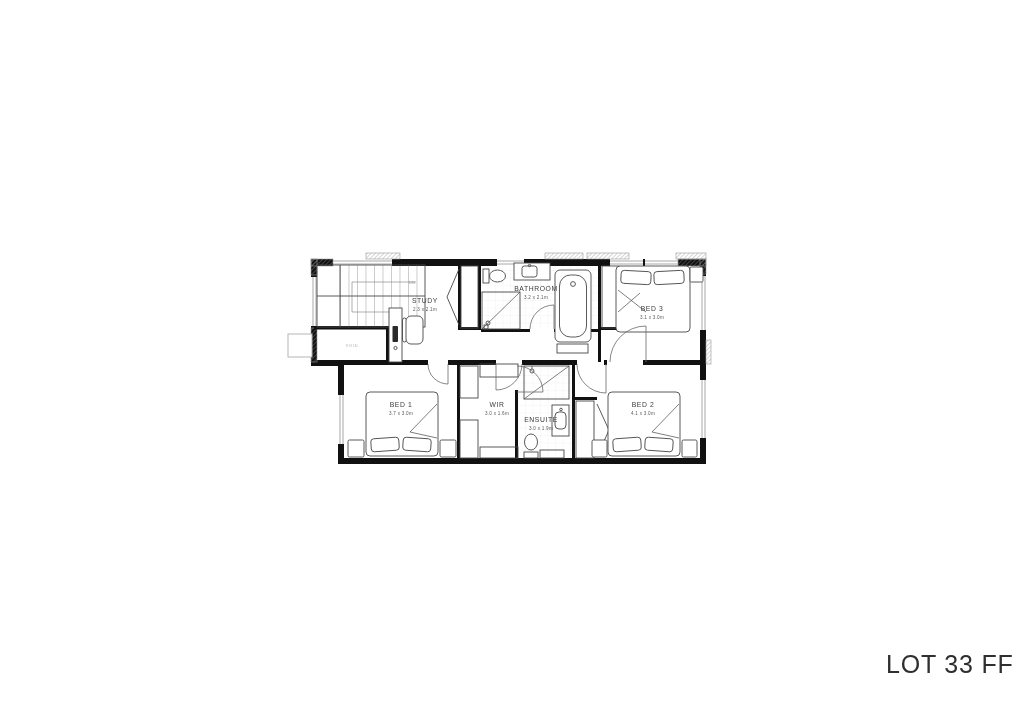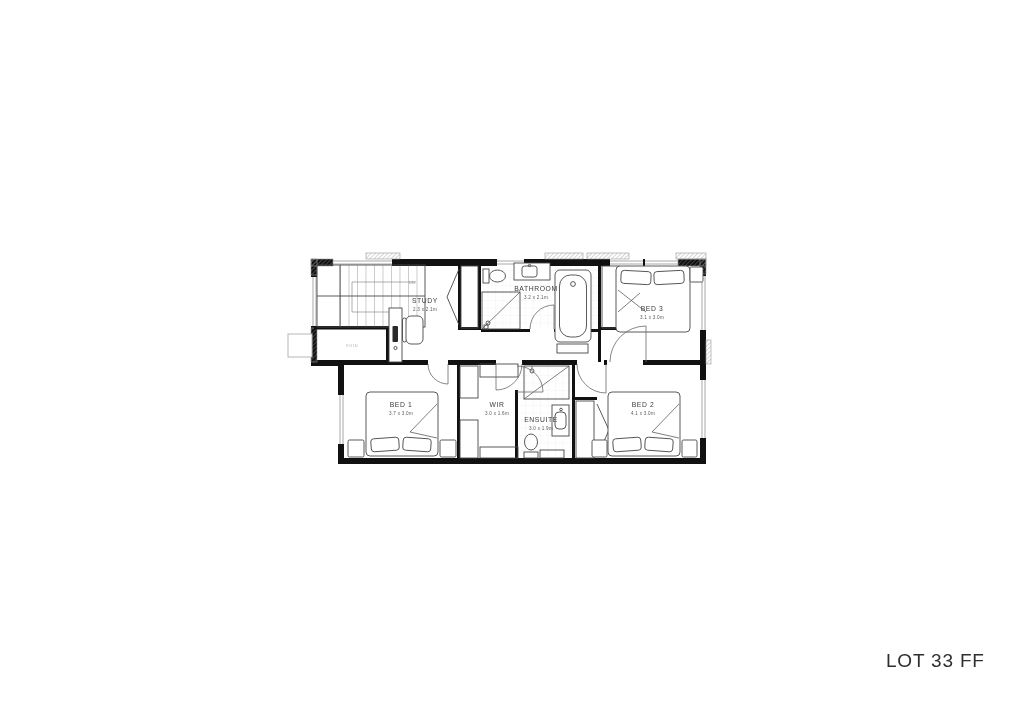--- a/index.html
+++ b/index.html
@@ -8,21 +8,21 @@
   svg{position:absolute;left:0;top:0;}
   .room-name{font-size:6.8px;letter-spacing:.6px;fill:#3a3a3a;text-anchor:middle;}
   .room-dims{font-size:4.6px;letter-spacing:.25px;fill:#5a5a5a;text-anchor:middle;}
   .tiny-note{font-size:3.9px;letter-spacing:.8px;fill:#a6a6a6;text-anchor:middle;}
   .stair-note{font-size:3.6px;letter-spacing:.3px;fill:#8a8a8a;}
   .wall{fill:#111111;}
   .thin{stroke:#474747;stroke-width:.9;fill:#ffffff;}
   .thinnf{stroke:#474747;stroke-width:.9;fill:none;}
   .swing{stroke:#6a6a6a;stroke-width:.8;fill:none;}
   .lite{stroke:#a8a8a8;stroke-width:1;fill:none;}
-  #plan-title{position:absolute;left:886px;top:650px;font-size:19px;letter-spacing:.8px;
+  #plan-title{position:absolute;left:886px;top:650px;font-size:25px;letter-spacing:.8px;
               color:#2f2f2f;font-weight:400;}
 </style>
 </head>
 <body>
 
 <div id="canvas">
 <svg width="1024" height="724" viewBox="0 0 1024 724">
   <defs>
     <pattern id="hatch" width="3" height="3" patternUnits="userSpaceOnUse" patternTransform="rotate(45)">
       <line x1="0" y1="0" x2="0" y2="3" stroke="#8c8c8c" stroke-width=".75"></line>

